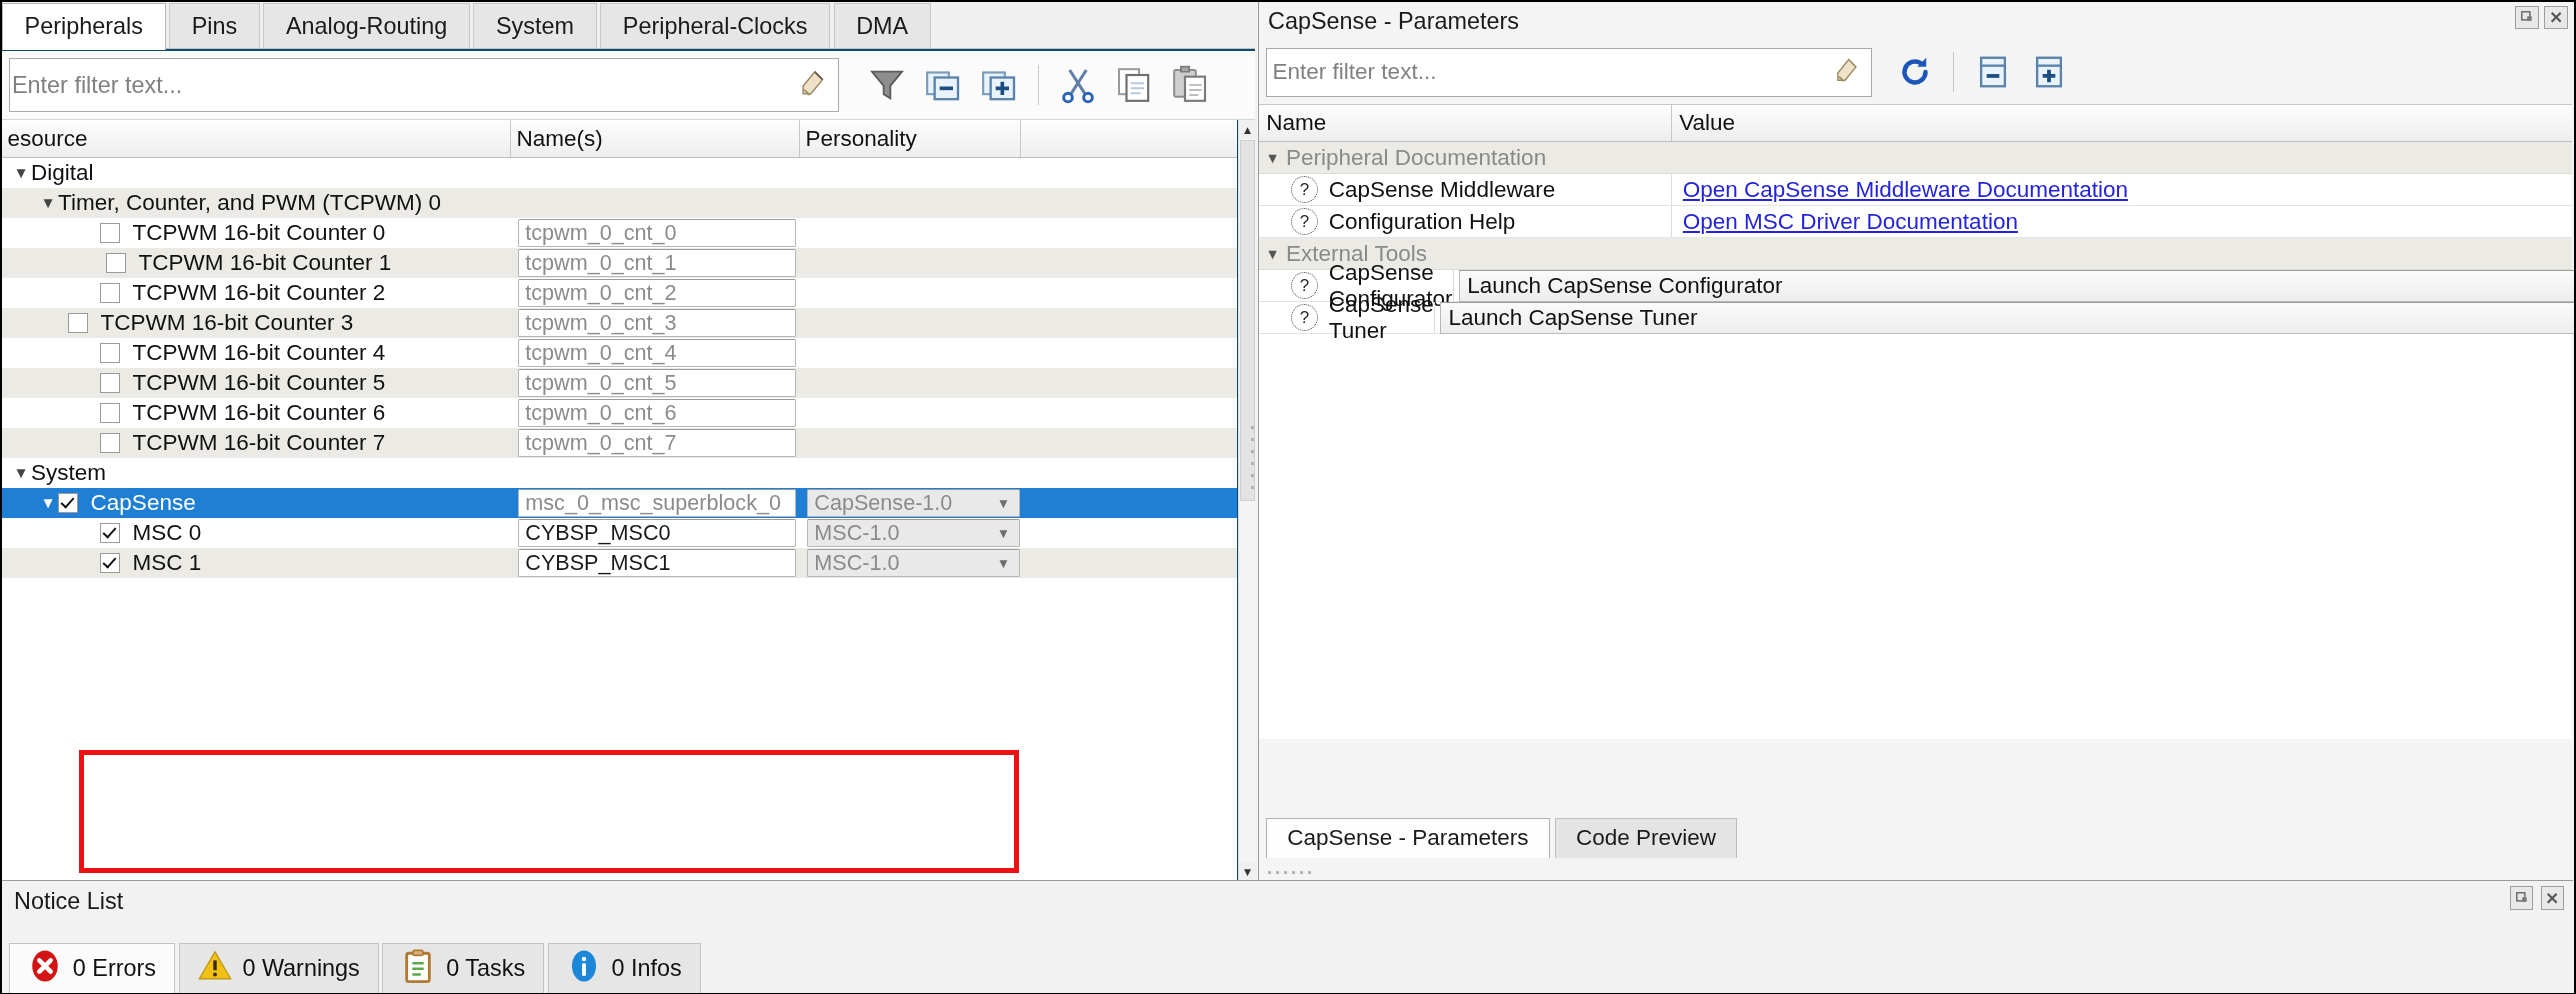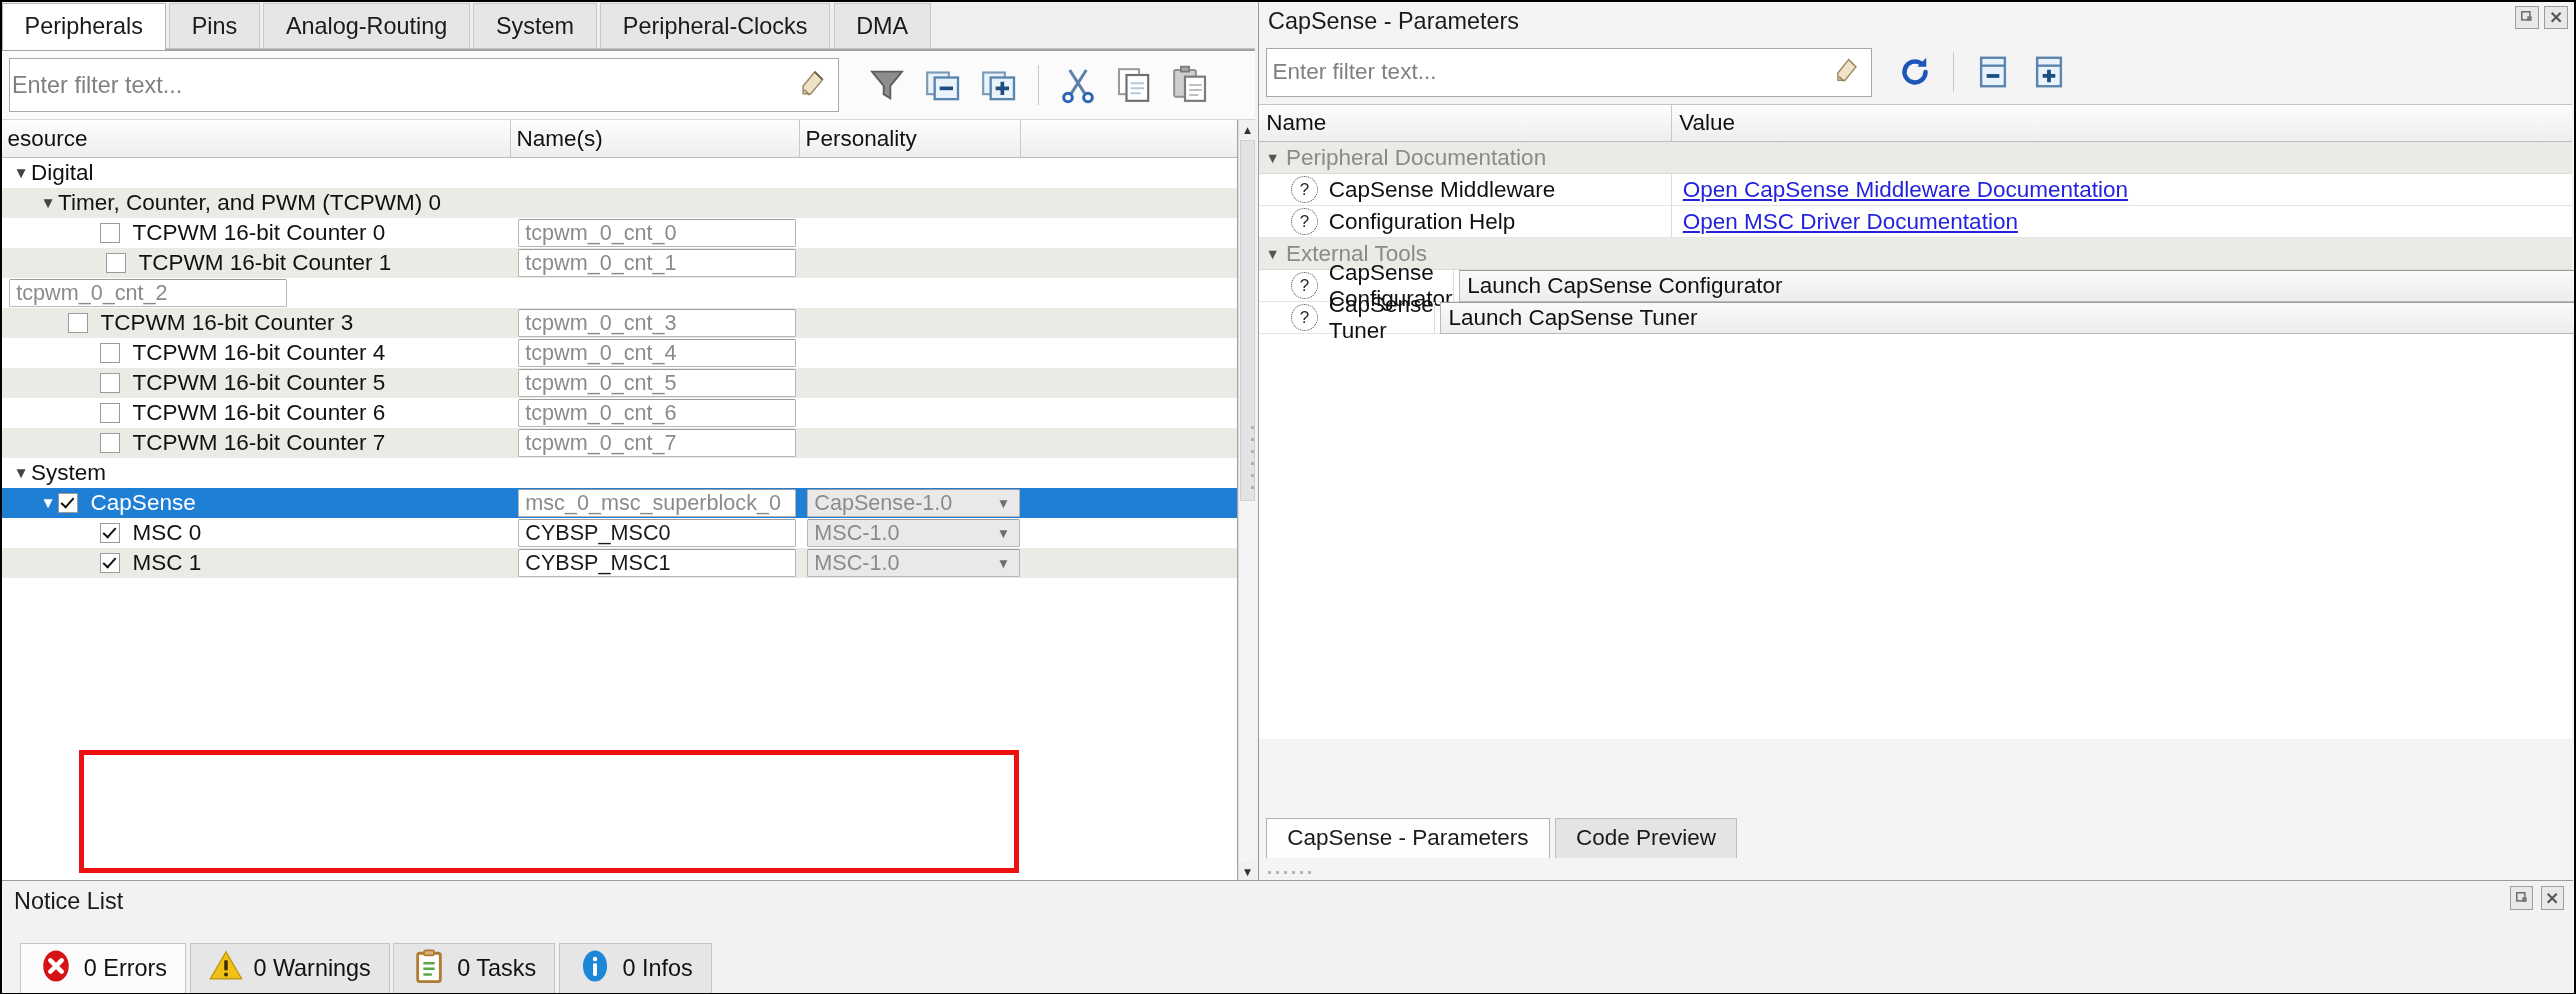--- a/index.html
+++ b/index.html
@@ -14,21 +14,21 @@
     width: 2576px; height: 995px;
     border: 2.7px solid #000;
     background: #f2f2f2;
     overflow: hidden;
   }
 
   
   .left-pane {
     position: absolute; left: 0; top: 0;
     width: 1253px; height: 879px;
-    background: #a3a3a3;
+    background: #0c4a6e;
   }
 
   
   .tabstrip {
     position: absolute; left: 0; top: 0;
     width: 100%; height: 47px;
     background: #f0f0f0;
     border-bottom: 1.8px solid #c4c4c4;
     display: flex; align-items: flex-end;
   }
@@ -351,21 +351,21 @@
     width: 2571px; height: 113px;
     background: #f2f2f2;
     border-top: 1.8px solid #9a9a9a;
   }
   .notice-title {
     position: absolute; left: 12px; top: 7.2px;
     font-size: 23.4px; color: #1a1a1a;
   }
   .notice-tabs {
     position: absolute; left: 0; bottom: 0;
-    display: flex; align-items: flex-end; padding-left: 18px;
+    display: flex; align-items: flex-end; padding-left: 7px;
   }
   .ntab {
     height: 50px; padding: 0 18px;
     display: flex; align-items: center; gap: 10.8px;
     background: #e6e6e6; border: 0.9px solid #c4c4c4; border-bottom: none;
     font-size: 23.4px; color: #111;
     margin-right: 3.6px;
   }
   .ntab.active { background: #fbfbfb; }
   .badge-ico { width: 34px; height: 34px; flex: 0 0 auto; }
@@ -516,20 +516,25 @@
             <span class="cb"></span>
             <span>TCPWM 16-bit Counter 1</span>
           </div>
           <div class="cell-name">
             <span class="txtin">tcpwm_0_cnt_1</span>
           </div>
           <div class="cell-pers"></div>
             <div class="cell-extra"></div>
         </div>
         <div class="trow white">
+          <div class="cell-res" style="padding-left:78px">
+            <span class="caret"></span>
+            <span class="cb"></span>
+            <span>TCPWM 16-bit Counter 2</span>
+          </div>
           <div class="cell-name">
             <span class="txtin">tcpwm_0_cnt_2</span>
           </div>
           <div class="cell-pers"></div>
             <div class="cell-extra"></div>
         </div>
         <div class="trow alt">
           <div class="cell-res" style="padding-left:46px">
             <span class="caret"></span>
             <span class="cb"></span>

